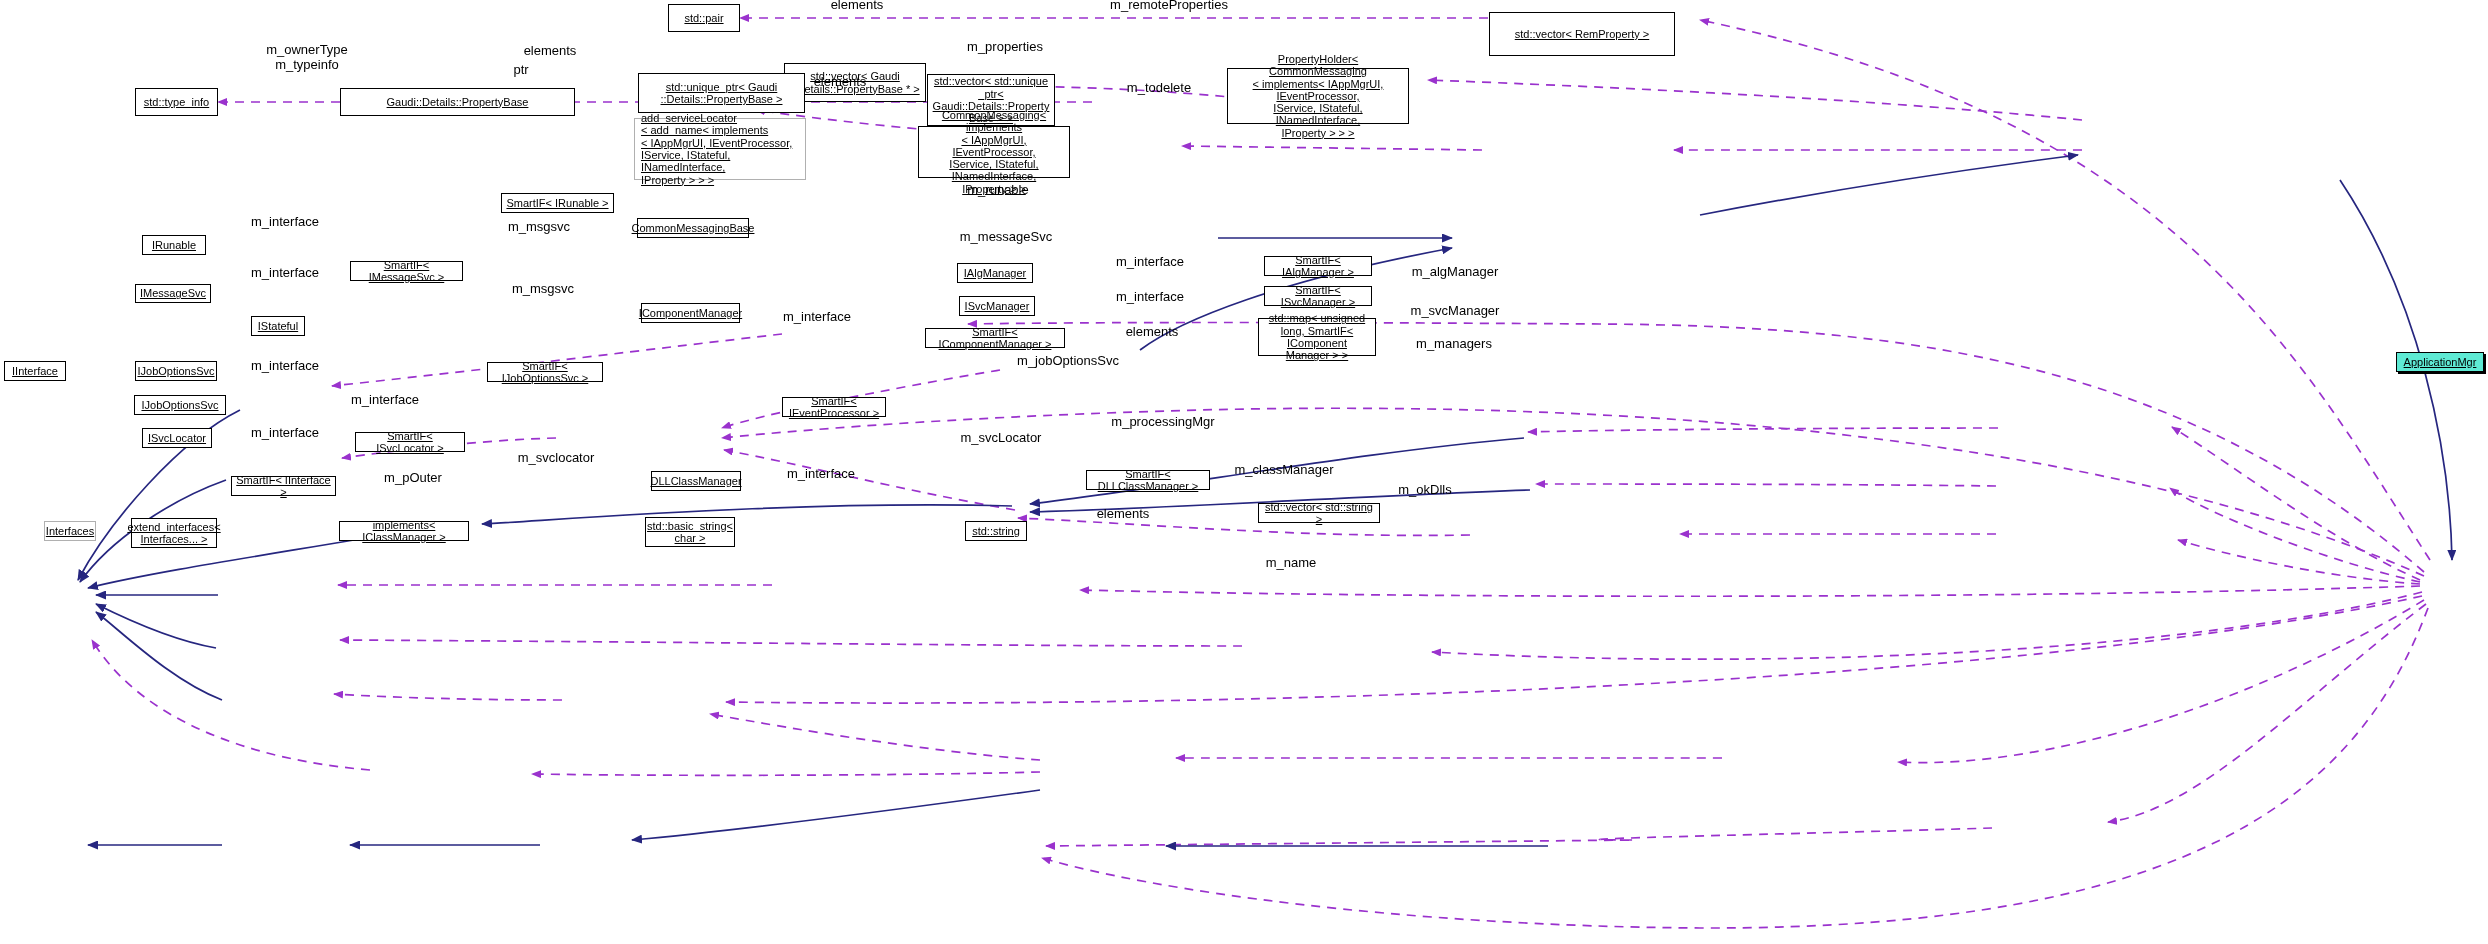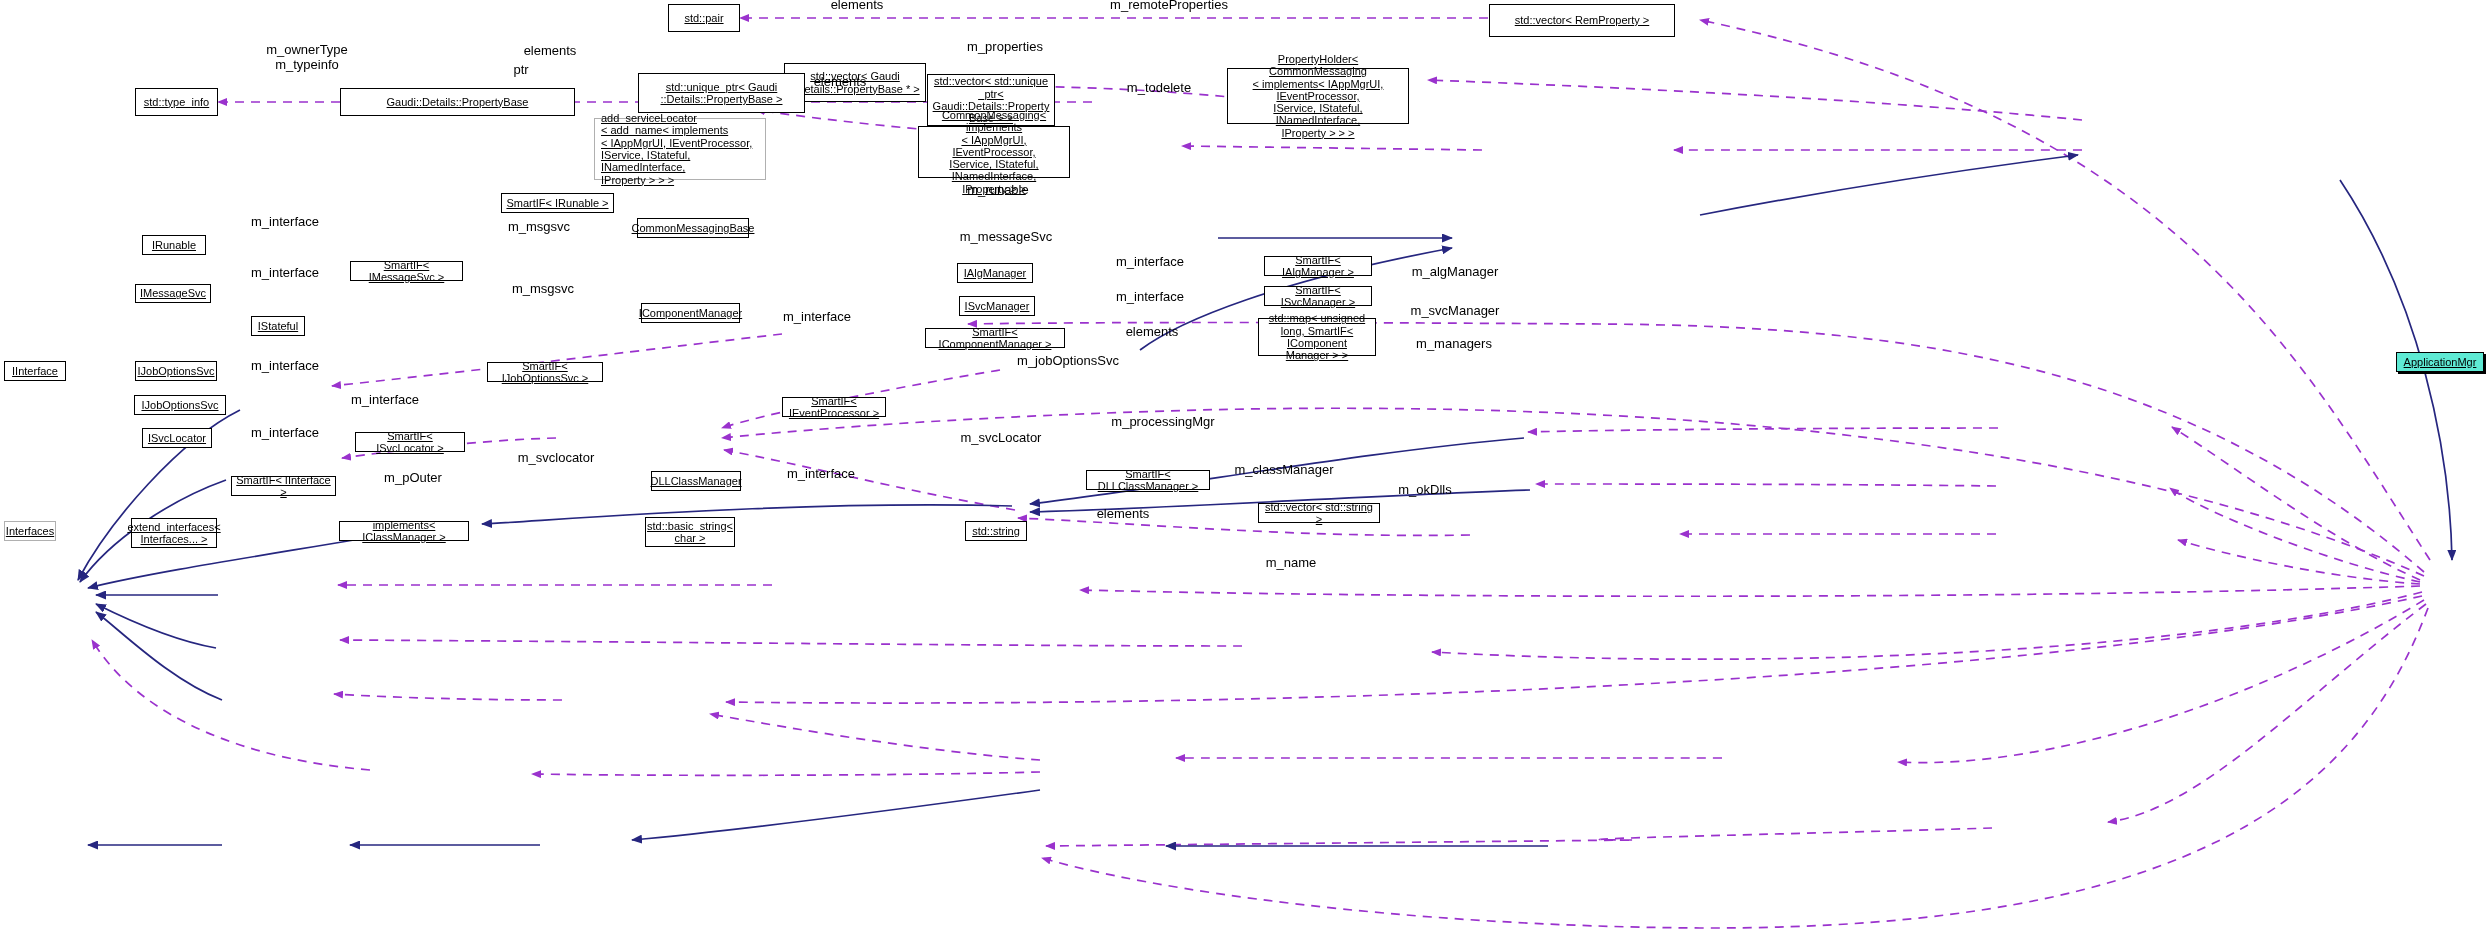--- a/index.html
+++ b/index.html
@@ -23,21 +23,21 @@
     justify-content:center;
     text-align:center;
     line-height:1.12;
     font-size:11px;
     white-space:pre-line;
     padding:3px 4px;
     z-index:5;
     text-decoration:underline;
   }
   .node.focus{ background:#5eead4; box-shadow:2px 2px 0 0 #000000; }
-  .node.light{ border:1px solid #b0b0b0; color:#000; }
+  .node.light{ border:1px solid #b0b0b0; color:#000;margin-left:40px; }
 
   .edgelabel{
     position:absolute;
     font-size:13px;
     color:#000000;
     white-space:pre-line;
     text-align:center;
     line-height:1.12;
     z-index:6;
     pointer-events:none;
@@ -166,21 +166,21 @@
     <path class="inherit" marker-end="url(#ah-i)" d="M222,845 L88,845" stroke="#26267f"></path>
 
     <path class="inherit" marker-end="url(#ah-i)" d="M540,845 L350,845" stroke="#26267f"></path>
 
     <path class="inherit" marker-end="url(#ah-i)" d="M1040,790 C880,812 720,832 632,840" stroke="#26267f"></path>
 
     <path class="inherit" marker-end="url(#ah-i)" d="M1548,846 L1166,846" stroke="#26267f"></path>
   </svg>
 
   <div class="node" style="left:668px; top:4px; width:72px; height:28px;">std::pair</div>
-  <div class="node" style="left:1489px; top:4px; width:186px; height:33px;">std::vector&lt; RemProperty &gt;</div>
+  <div class="node" style="left:1489px; top:12px; width:186px; height:44px;">std::vector&lt; RemProperty &gt;</div>
 
   <div class="node" style="left:135px; top:88px; width:83px; height:28px;">std::type_info</div>
   <div class="node" style="left:340px; top:88px; width:235px; height:28px;">Gaudi::Details::PropertyBase</div>
   <div class="node" style="left:784px; top:63px; width:142px; height:39px;">std::vector&lt; Gaudi
 ::Details::PropertyBase * &gt;</div>
   <div class="node" style="left:638px; top:73px; width:167px; height:40px;">std::unique_ptr&lt; Gaudi
 ::Details::PropertyBase &gt;</div>
   <div class="node" style="left:927px; top:74px; width:128px; height:52px;">std::vector&lt; std::unique
 _ptr&lt; Gaudi::Details::Property
 Base &gt; &gt;</div>

